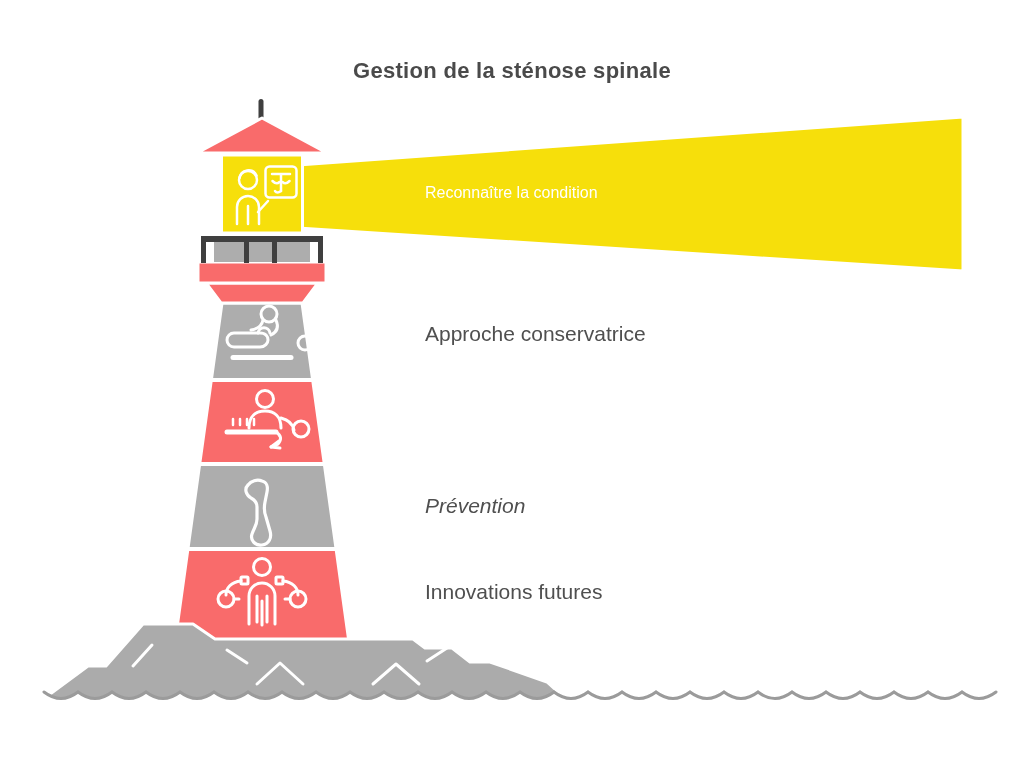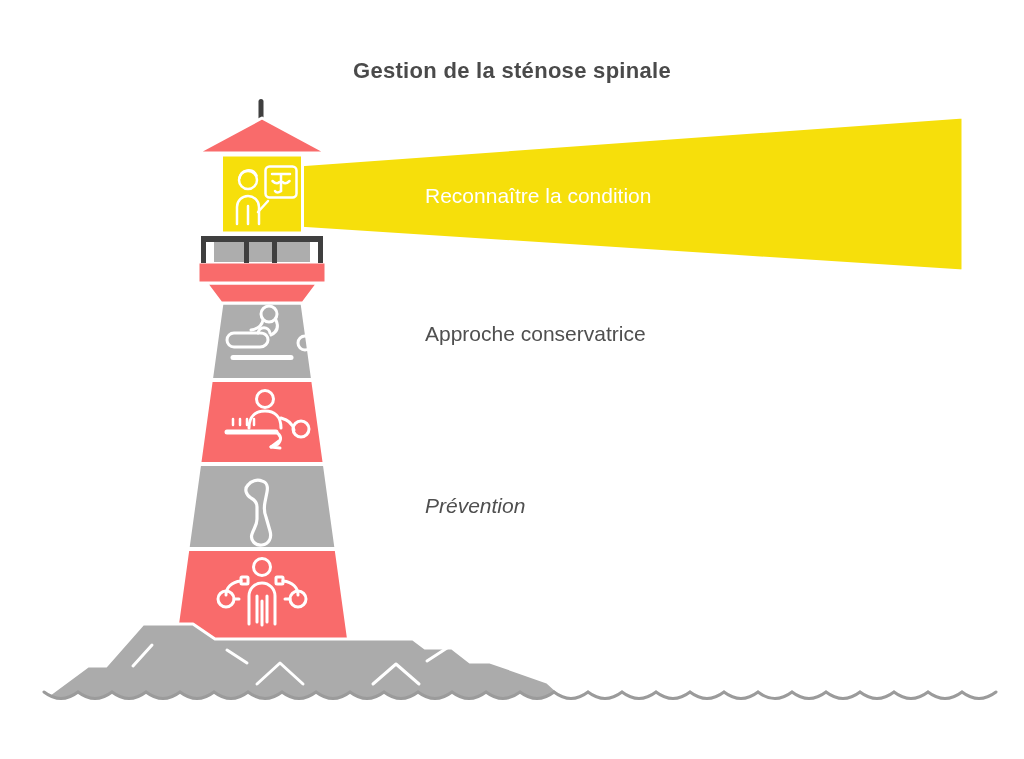--- a/index.html
+++ b/index.html
@@ -3,21 +3,21 @@
 <meta charset="utf-8">
 <style>
   html,body { margin:0; padding:0; }
   body { width:1024px; height:759px; background:#ffffff; overflow:hidden;
          font-family:"Liberation Sans", sans-serif; }
   #stage { position:relative; width:1024px; height:759px; background:#ffffff; }
   #scene { position:absolute; left:0; top:0; }
   .txt { position:absolute; white-space:nowrap; }
   .title { left:0; top:58px; width:1024px; text-align:center;
            font-size:22px; font-weight:700; color:#4A4A4A; letter-spacing:.3px; }
-  .beam-label { left:425px; top:184px; font-size:21px; font-weight:400; color:#FFFFFF; }
+  .beam-label { left:425px; top:184px; font-size:16px; font-weight:400; color:#FFFFFF; }
   .seg-label { left:425px; font-size:21px; font-weight:500; color:#4F4F4F; }
   .seg-0 { top:322px; }
   .seg-1 { top:408px; }
   .seg-2 { top:494px;font-style:italic; }
   .seg-3 { top:580px; }
   .ico { fill:none; stroke:#FFFFFF; stroke-width:3; stroke-linecap:round; stroke-linejoin:round; }
   .ico-thin { stroke-width:2.5; }
   .ico-thick { stroke-width:5; }
   .facet { fill:none; stroke:#FFFFFF; stroke-width:3; stroke-linecap:round; stroke-linejoin:round; }
 </style>
@@ -122,13 +122,14 @@
     </g>
 
     <path fill="#FFFFFF" d="M44,692 q17,13 34,0 q17,13 34,0 q17,13 34,0 q17,13 34,0 q17,13 34,0 q17,13 34,0 q17,13 34,0 q17,13 34,0 q17,13 34,0 q17,13 34,0 q17,13 34,0 q17,13 34,0 q17,13 34,0 q17,13 34,0 q17,13 34,0 q17,13 34,0 q17,13 34,0 q17,13 34,0 q17,13 34,0 q17,13 34,0 q17,13 34,0 q17,13 34,0 q17,13 34,0 q17,13 34,0 q17,13 34,0 q17,13 34,0 q17,13 34,0 q17,13 34,0 L996,759 L44,759 Z"></path>
     <path fill="none" stroke="#9B9B9B" stroke-width="3" stroke-linecap="round" d="M44,692 q17,13 34,0 q17,13 34,0 q17,13 34,0 q17,13 34,0 q17,13 34,0 q17,13 34,0 q17,13 34,0 q17,13 34,0 q17,13 34,0 q17,13 34,0 q17,13 34,0 q17,13 34,0 q17,13 34,0 q17,13 34,0 q17,13 34,0 q17,13 34,0 q17,13 34,0 q17,13 34,0 q17,13 34,0 q17,13 34,0 q17,13 34,0 q17,13 34,0 q17,13 34,0 q17,13 34,0 q17,13 34,0 q17,13 34,0 q17,13 34,0 q17,13 34,0"></path>
   </svg>
 
   <div class="txt title">Gestion de la sténose spinale</div>
   <div class="txt beam-label">Reconnaître la condition</div>
   <div class="txt seg-label seg-0">Approche conservatrice</div>
   <div class="txt seg-label seg-2">Prévention</div>
+  <div class="txt seg-label seg-3">Innovations futures</div>
 </div>
 
 </body></html>

